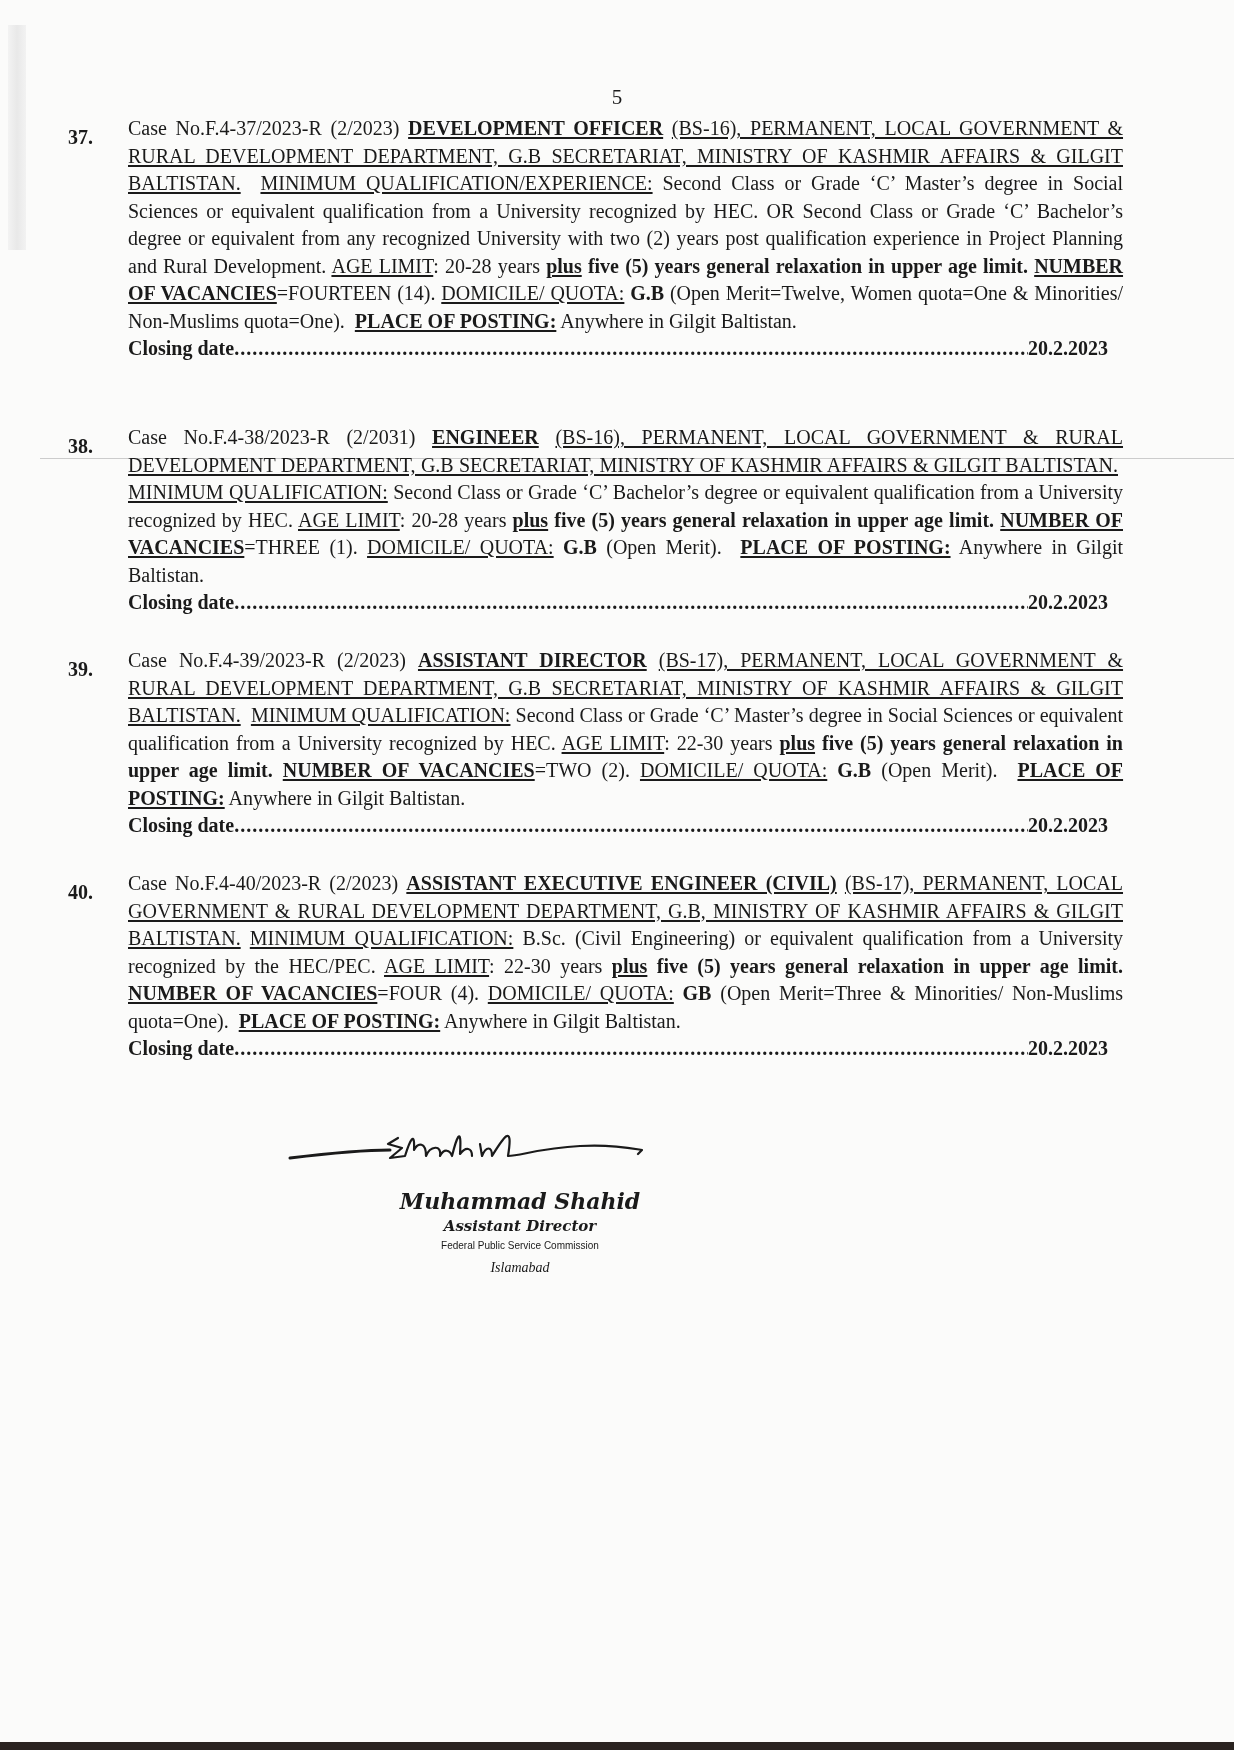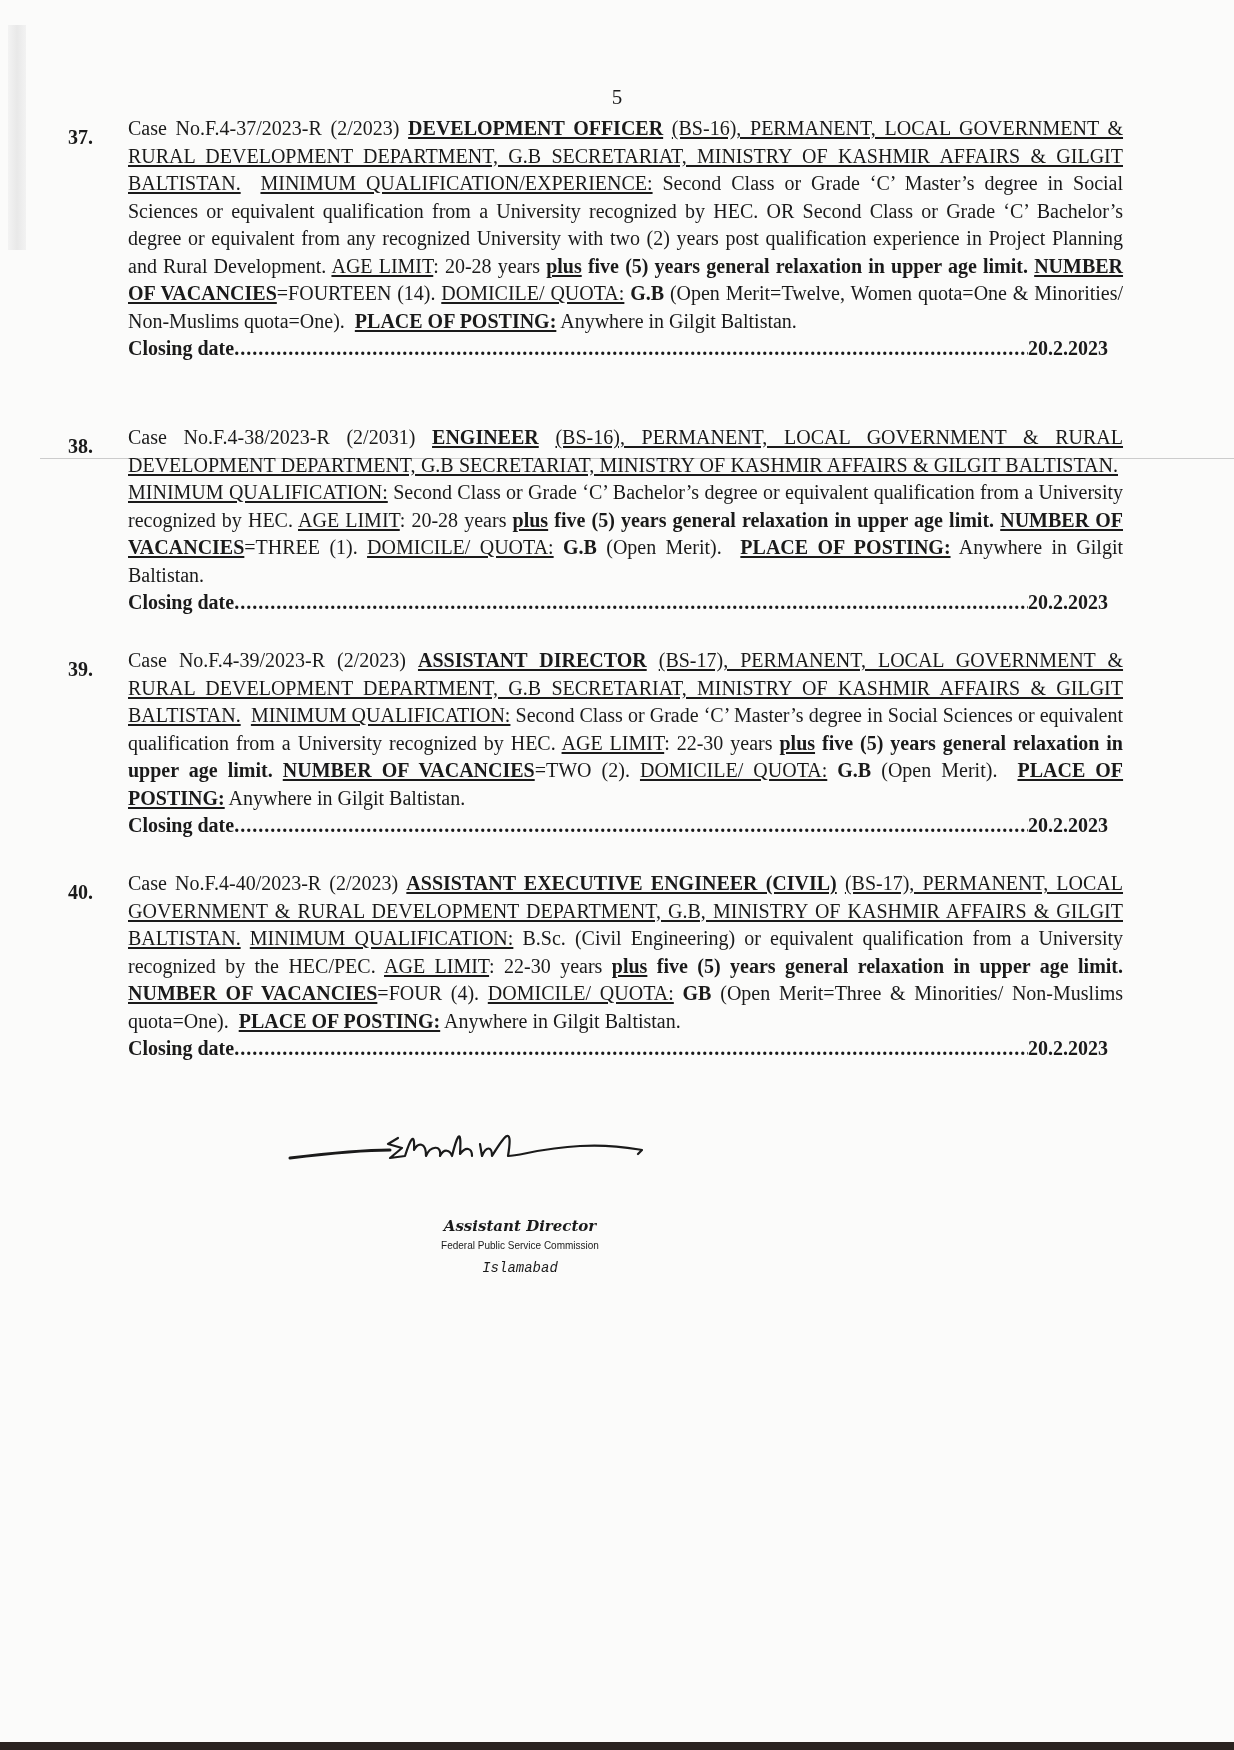--- a/index.html
+++ b/index.html
@@ -43,21 +43,21 @@
     .sig-title {
       position:absolute; top:107px; left:0; width:480px; text-align:center;
       font-family:"DejaVu Serif", serif; font-style:italic; font-weight:bold; font-size:15px;
     }
     .sig-org {
       position:absolute; top:130px; left:0; width:480px; text-align:center;
       font-family:"Liberation Sans", sans-serif; font-size:10px;
     }
     .sig-city {
       position:absolute; top:150px; left:0; width:480px; text-align:center;
-      font-family:Liberation Mono, monospace; font-style:italic; font-size:14px;
+      font-family:Liberation Serif, serif; font-style:italic; font-size:14px;
     }
   </style>
 </head>
 <body>
 
 <div class="scan-edge"></div>
 <div class="scan-line"></div>
 
 <div class="page-num">5</div>
 
@@ -159,18 +159,19 @@
     <span class="dots"></span>
     <span>20.2.2023</span>
   </div>
 </div>
 
 <div class="sig">
   <svg width="480" height="80" viewBox="0 0 480 80">
     <path d="M10 48 C 60 42, 90 40, 110 40" stroke="#1a1a1a" stroke-width="3" fill="none" stroke-linecap="round"></path>
     <path d="M118 28 L 108 34 L 122 38 L 110 48 L 125 46 C 130 30, 135 20, 134 40 C 138 32, 146 32, 146 46 C 150 36, 162 34, 160 46 C 164 38, 170 40, 172 46 C 176 30, 182 12, 180 44 C 186 36, 192 38, 192 46 M200 34 L 202 46 C 206 36, 212 36, 212 46 C 222 30, 234 10, 228 46 C 240 46, 260 38, 300 36 C 330 34, 350 38, 362 40 L 358 44" stroke="#1a1a1a" stroke-width="2.2" fill="none" stroke-linecap="round" stroke-linejoin="round"></path>
   </svg>
+  <div class="sig-name">Muhammad Shahid</div>
   <div class="sig-title">Assistant Director</div>
   <div class="sig-org">Federal Public Service Commission</div>
   <div class="sig-city">Islamabad</div>
 </div>
 
 <div class="bottom-bar"></div>
 
 </body></html>

